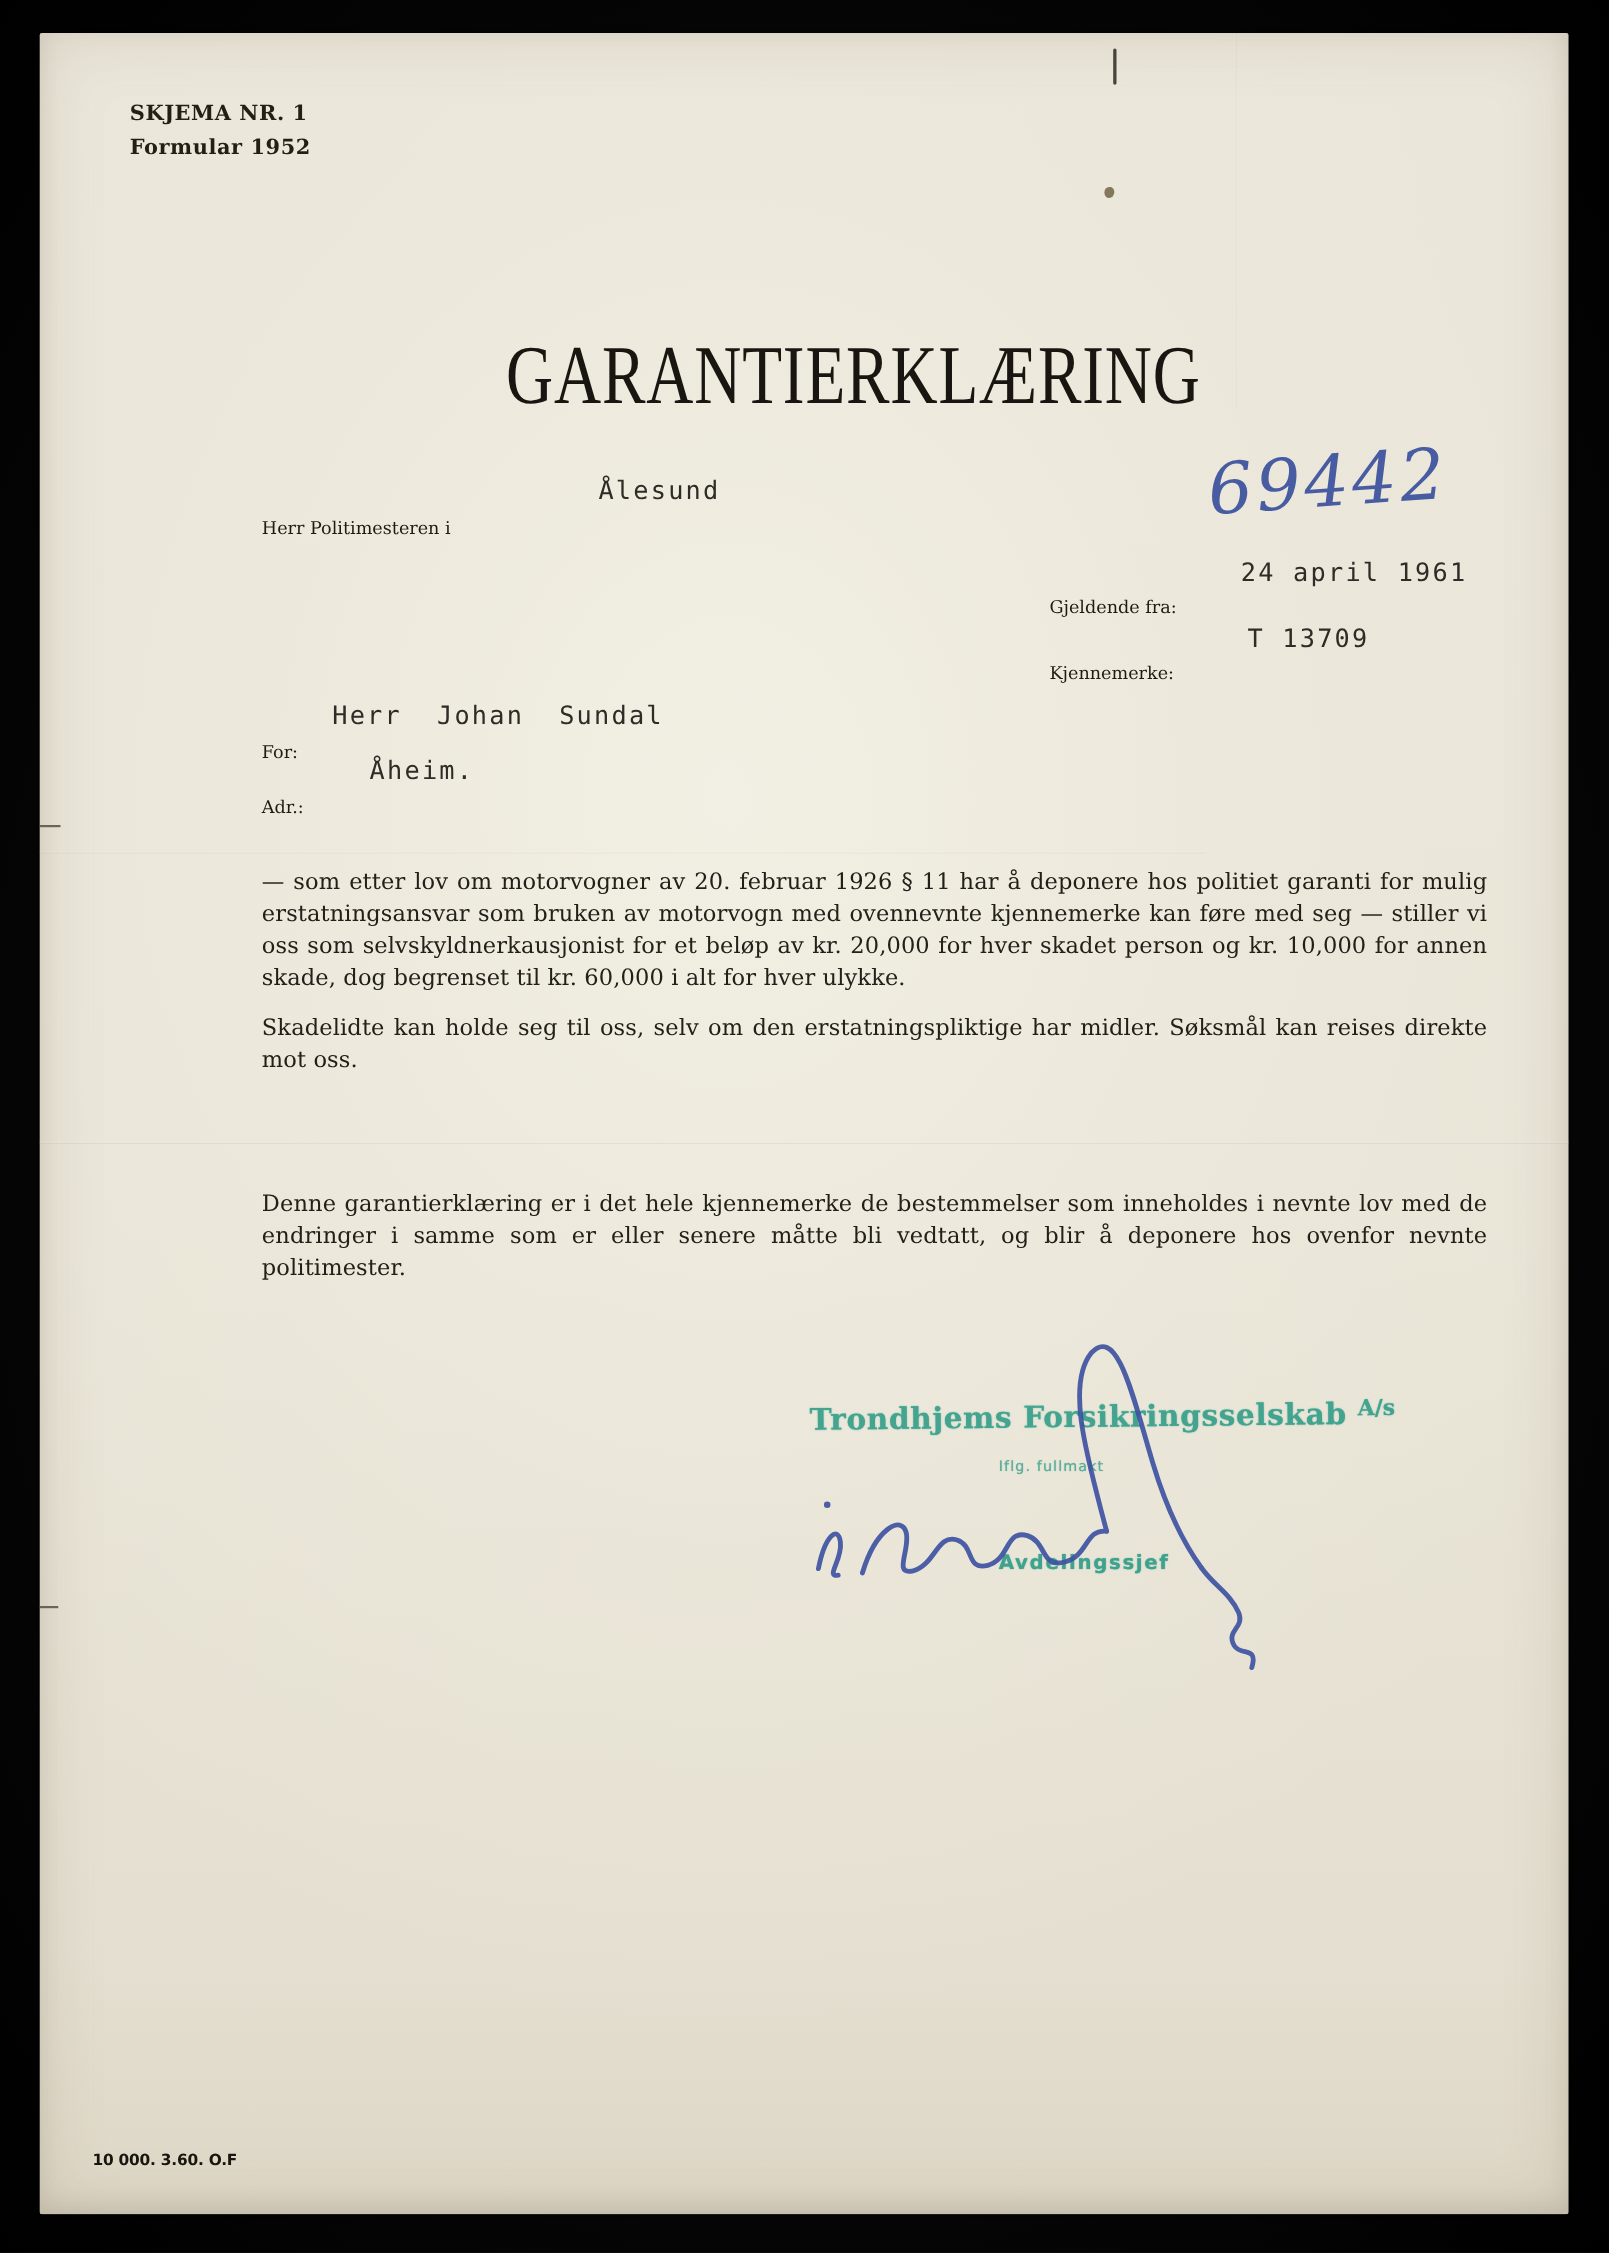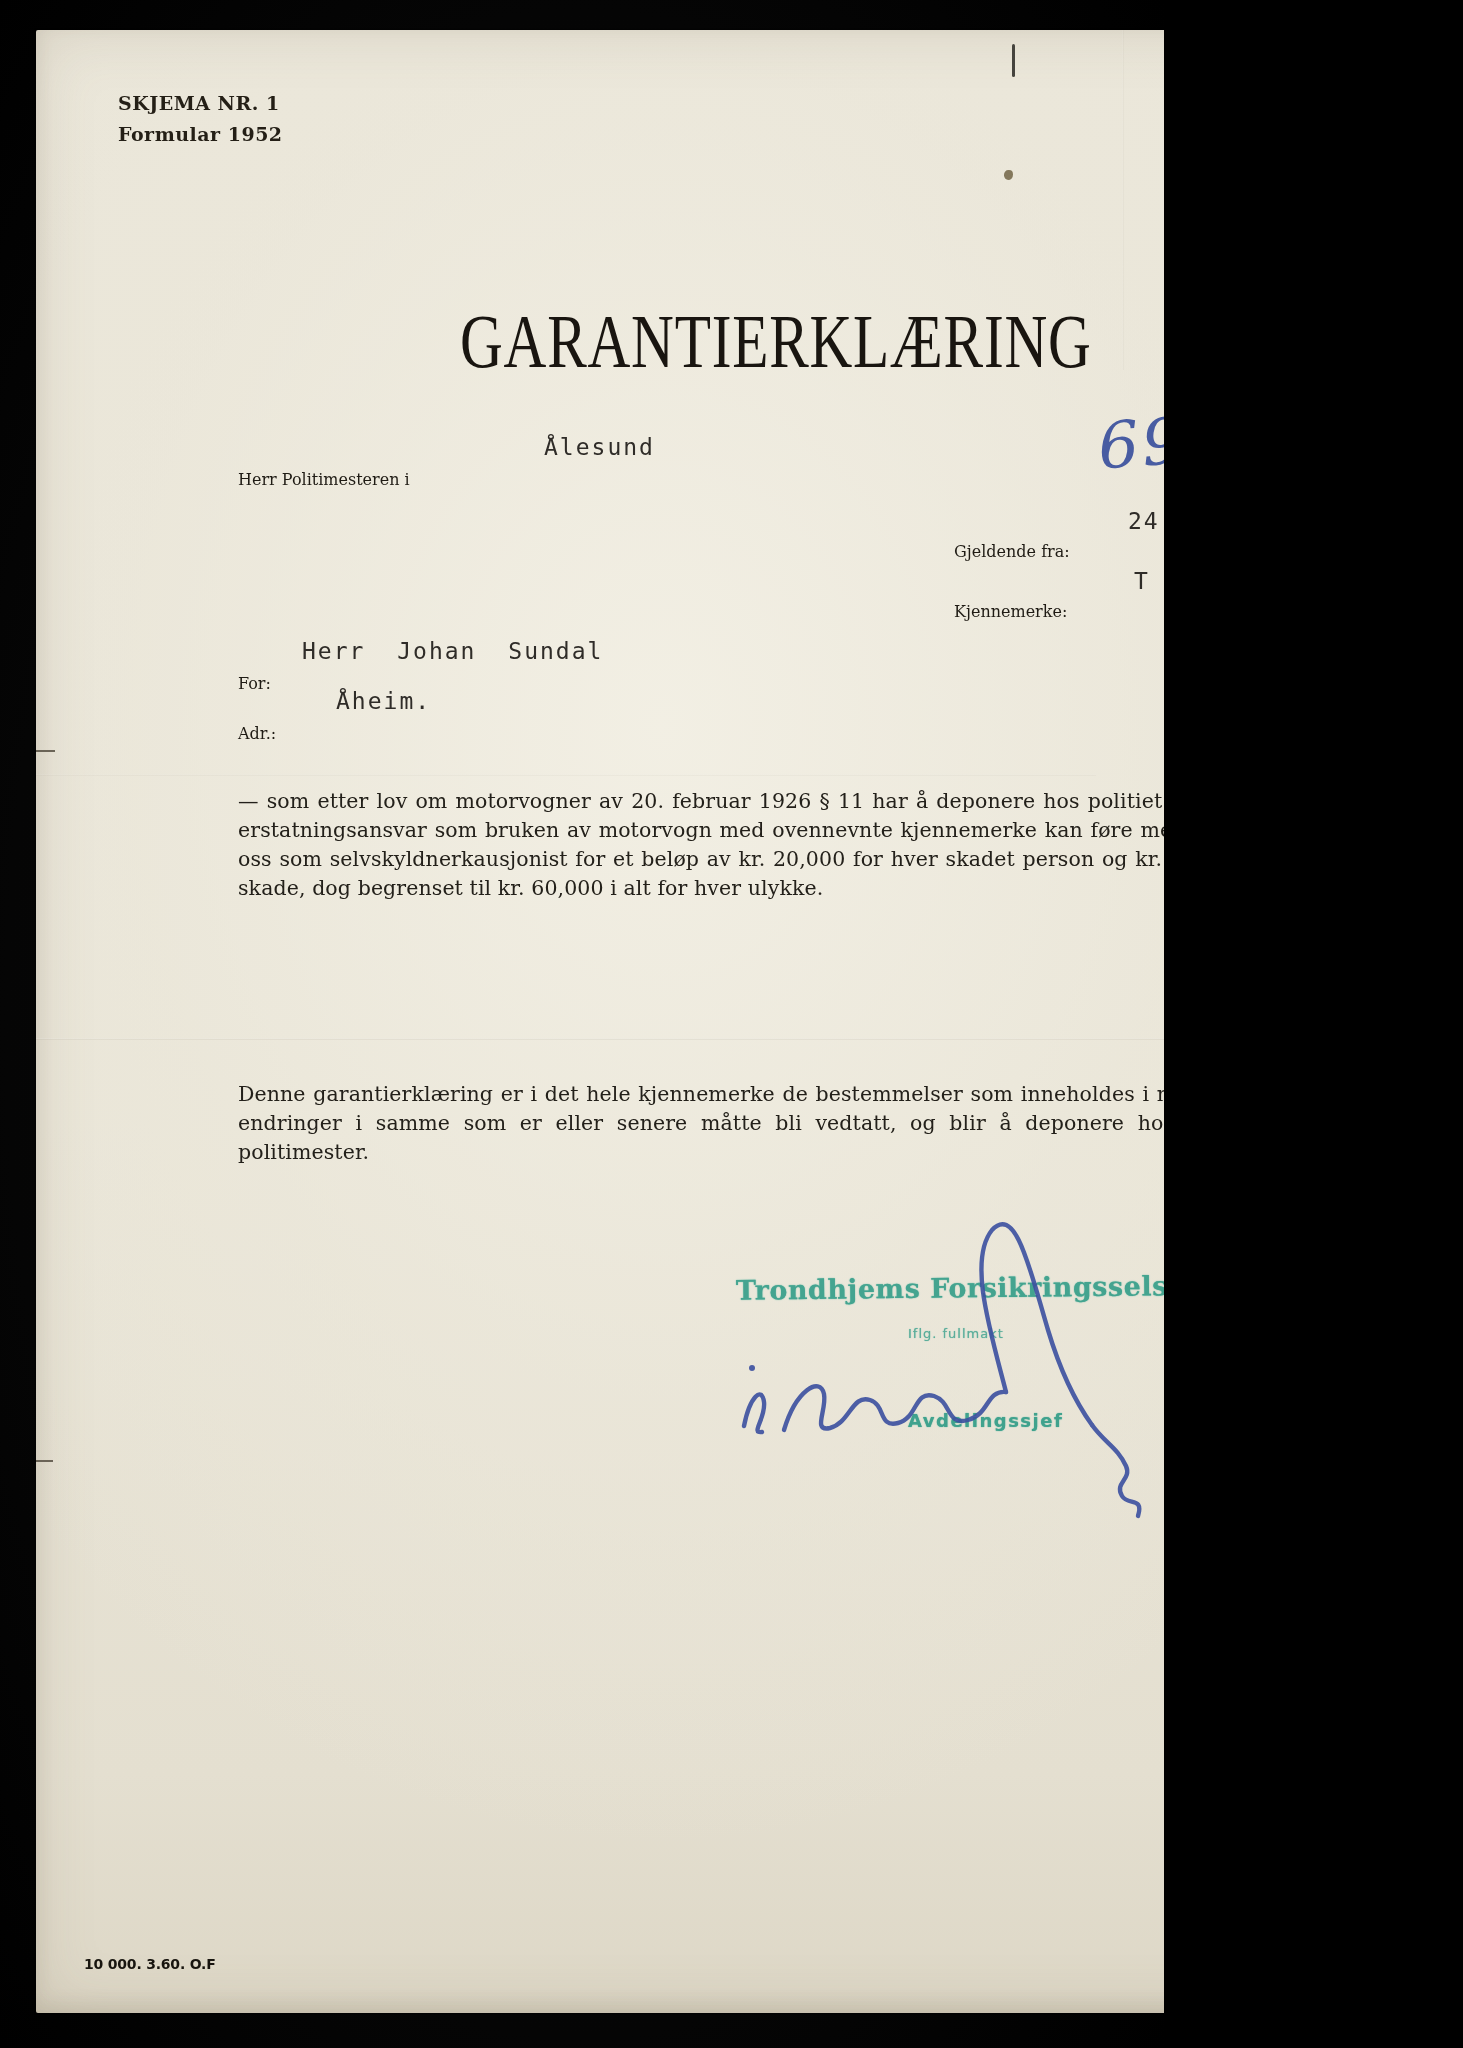--- a/index.html
+++ b/index.html
@@ -1,19 +1,19 @@
 <!DOCTYPE html>
 <html><head>
 <meta charset="utf-8">
 <style>
   html,body{margin:0;padding:0;}
   body{background:#000;}
   .scan{
     position:relative;
-    width:1164px;height:2048px;
+    width:1463px;height:2048px;
     background:radial-gradient(ellipse at 50% 50%, #0c0b09 0%, #050505 70%, #000 100%);
     overflow:hidden;
     font-family:"DejaVu Serif", serif;
   }
   .paper{
     position:absolute;
     left:36px;top:30px;
     width:1390px;height:1983px;
     background:
       radial-gradient(ellipse 1200px 1500px at 45% 35%, rgba(243,240,229,.9) 0%, rgba(236,232,219,.6) 45%, rgba(0,0,0,0) 75%),
@@ -92,20 +92,21 @@
     <div class="abs serif field-label" style="left:918px;top:540px;">Kjennemerke:</div>
     <div class="abs typew field-value" style="left:1098px;top:538px;">T 13709</div>
 
     <div class="abs serif field-label" style="left:202px;top:612px;">For:</div>
     <div class="abs typew field-value" style="left:266px;top:608px;word-spacing:16px;">Herr Johan Sundal</div>
 
     <div class="abs serif field-label" style="left:202px;top:662px;">Adr.:</div>
     <div class="abs typew field-value" style="left:300px;top:658px;">Åheim.</div>
 
     <div class="abs para" style="left:202px;top:757px;">— som etter lov om motorvogner av 20. februar 1926 § 11 har å deponere hos politiet garanti for mulig erstatningsansvar som bruken av motorvogn med ovennevnte kjennemerke kan føre med seg — stiller vi oss som selvskyldnerkausjonist for et beløp av kr. 20,000 for hver skadet person og kr. 10,000 for annen skade, dog begrenset til kr. 60,000 i alt for hver ulykke.</div>
+    <div class="abs para" style="left:202px;top:890px;">Skadelidte kan holde seg til oss, selv om den erstatningspliktige har midler. Søksmål kan reises direkte mot oss.</div>
     <div class="abs para" style="left:202px;top:1050px;">Denne garantierklæring er i det hele kjennemerke de bestemmelser som inneholdes i nevnte lov med de endringer i samme som er eller senere måtte bli vedtatt, og blir å deponere hos ovenfor nevnte politimester.</div>
 
     <div class="abs stamp stamp-company" style="left:700px;top:1240px;">
       <span>Trondhjems Forsikringsselskab</span>
       <span class="stamp-suffix">A/s</span>
     </div>
     <div class="abs stamp stamp-small" style="left:872px;top:1296px;">Iflg. fullmakt</div>
     <div class="abs stamp stamp-title" style="left:872px;top:1380px;">Avdelingssjef</div>
 
     <svg class="abs sig-svg" style="left:664px;top:1160px;" width="520" height="340" viewBox="0 0 520 340">

